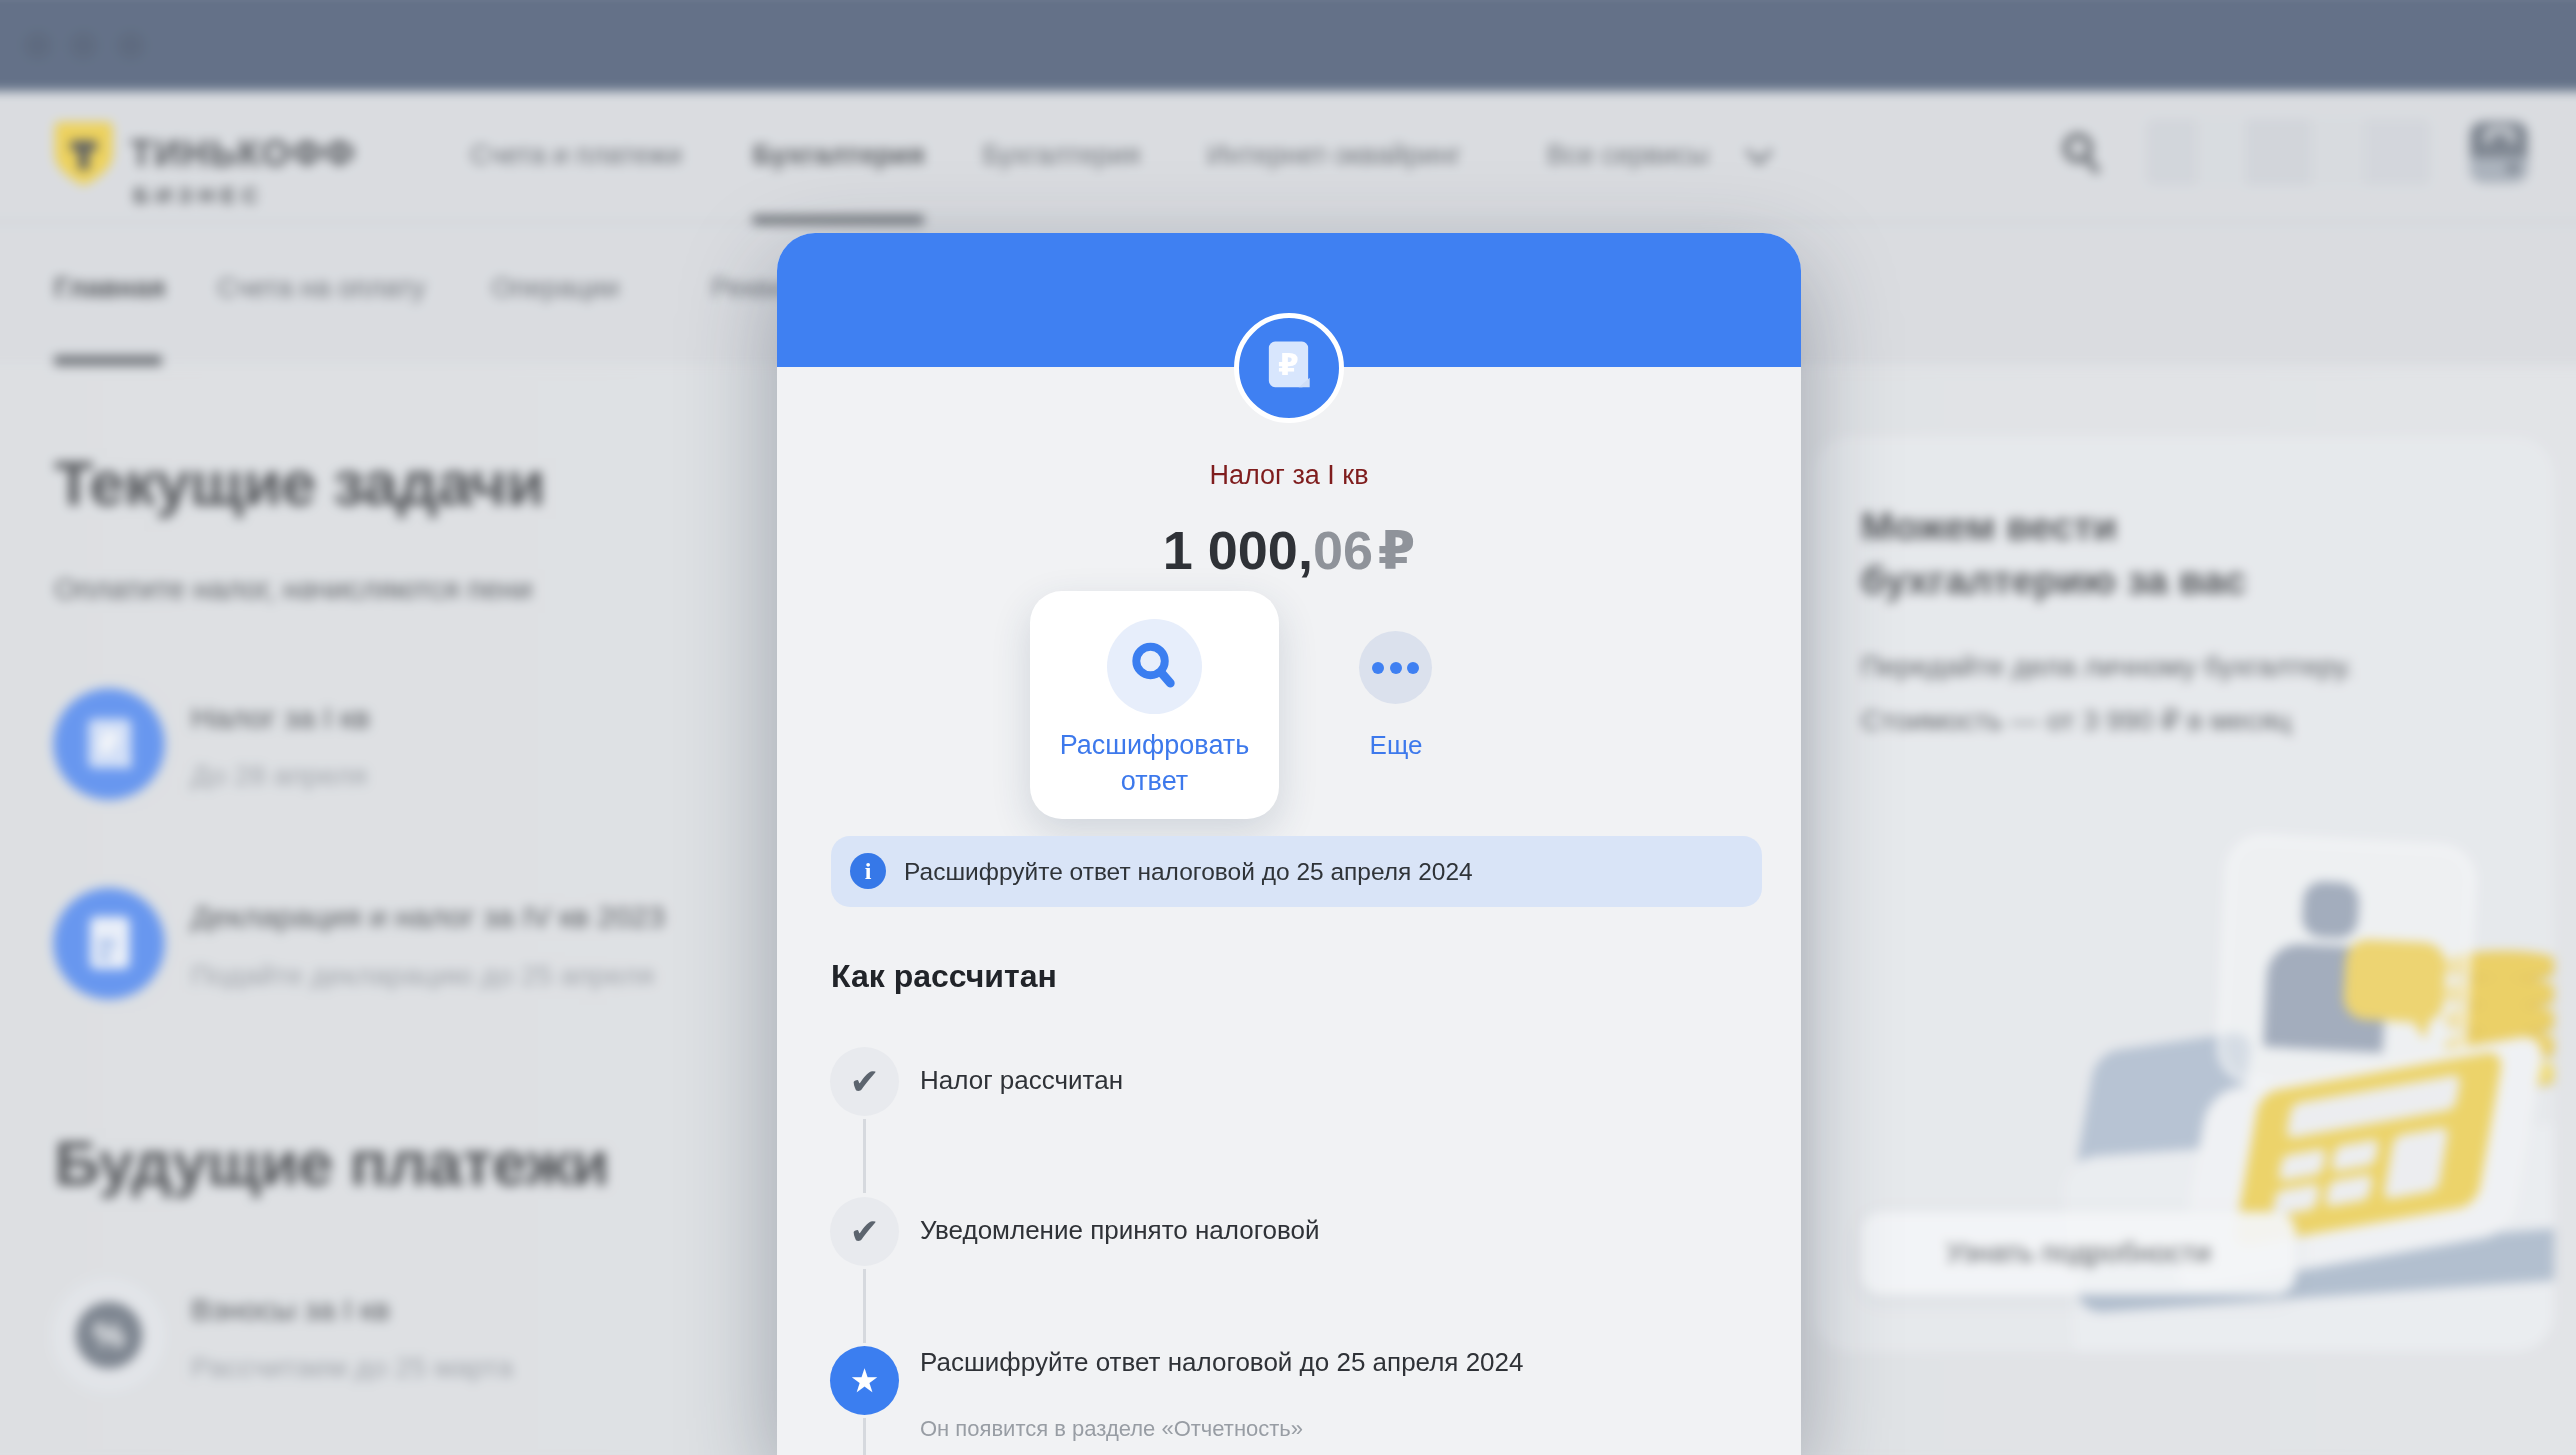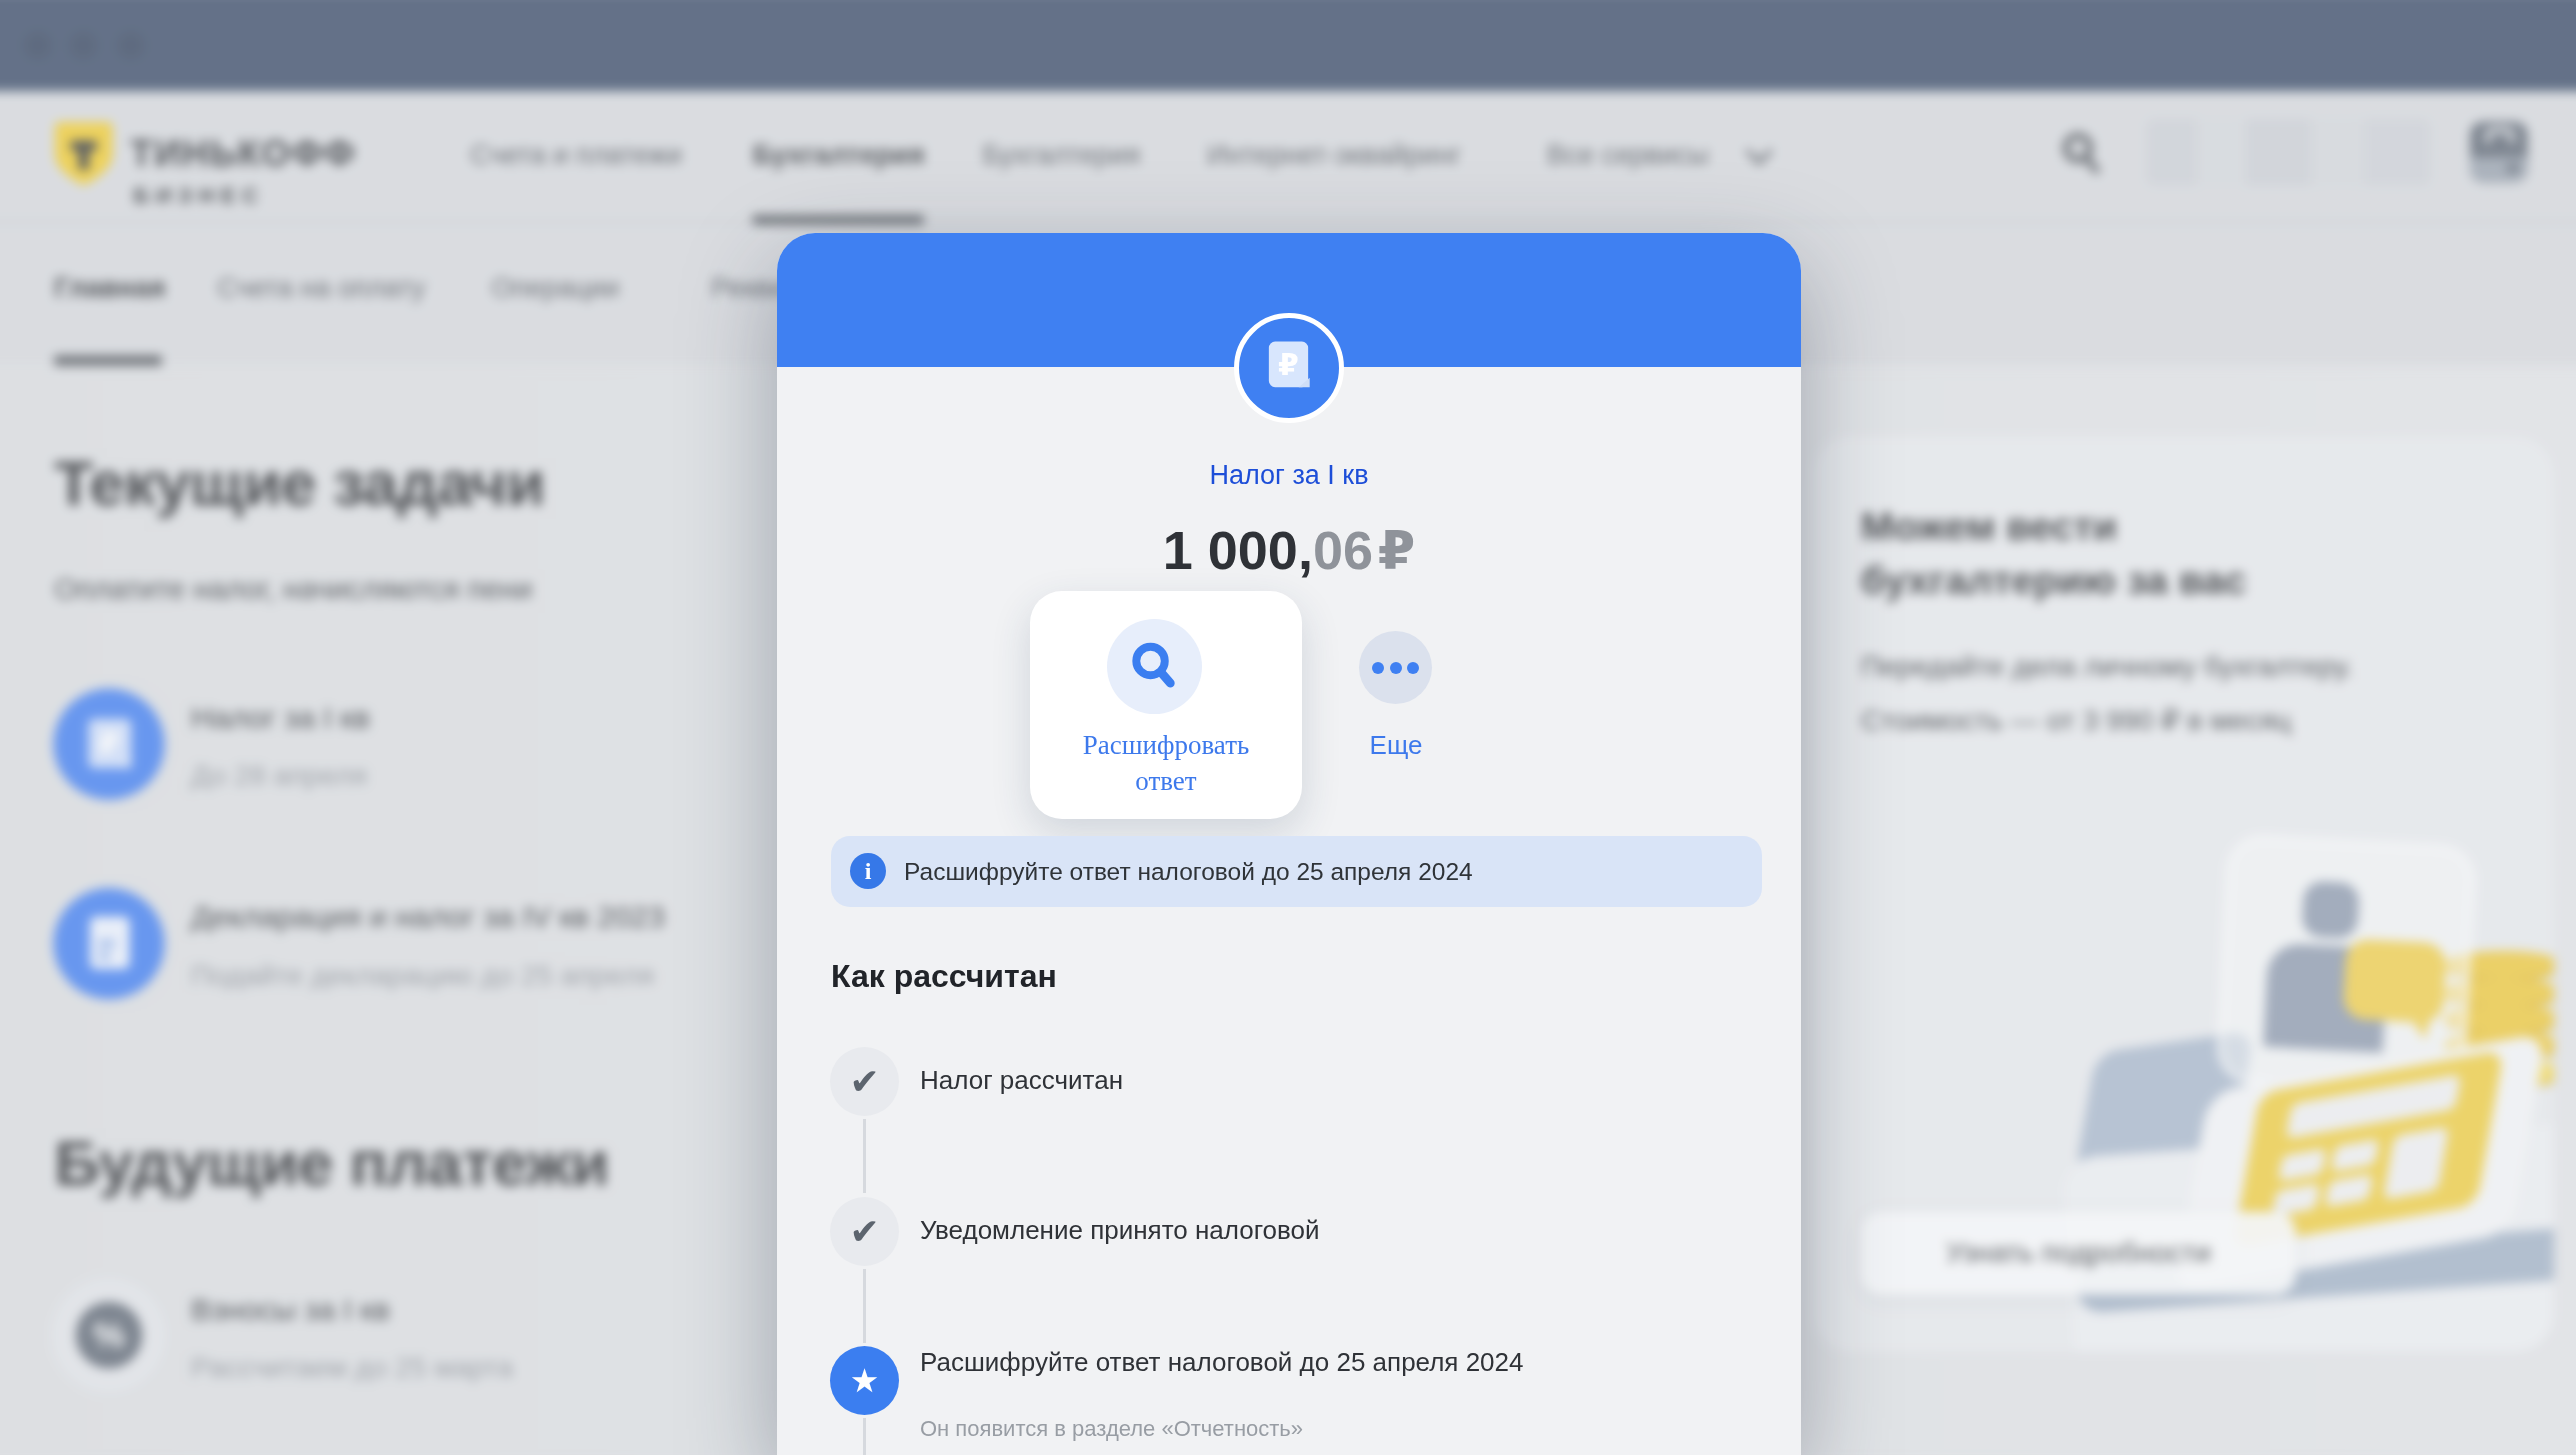--- a/index.html
+++ b/index.html
@@ -81,27 +81,27 @@
   .il-calc .disp{position:absolute;left:35px;top:16px;width:170px;height:33px;border-radius:8px;background:#f0f1f3;}
   .il-calc .k{position:absolute;width:44px;height:24px;border-radius:6.3px;background:#f0f1f3;}
   .il-calc .kw{position:absolute;width:55px;height:60px;border-radius:8px;background:#f0f1f3;}
 
   
   .modal{left:777px;top:233px;width:1024px;height:1222px;border-radius:38px 38px 0 0;background:#f1f2f4;
          box-shadow:0 32px 95px rgba(35,45,65,0.35);}
   .modal-head{position:absolute;left:0;top:0;width:1024px;height:134px;border-radius:38px 38px 0 0;background:#3f80f2;}
   .modal-badge{position:absolute;left:457px;top:80px;width:110px;height:110px;border-radius:50%;background:#3f80f2;
                border:5.5px solid #ffffff;box-sizing:border-box;}
-  .modal-title{position:absolute;left:0;top:227px;width:1024px;text-align:center;font-size:27px;color:#1d4ed8;}
+  .modal-title{position:absolute;left:0;top:227px;width:1024px;text-align:center;font-size:27px;color:#7f1d1d;}
   .amount{position:absolute;left:0;top:286px;width:1024px;text-align:center;font-size:54px;font-weight:bold;color:#2f3237;}
   .amount .gray{color:#8f939a;}
   .amount .cur{color:#8f939a;margin-left:4.7px;}
 
-  .action-card{position:absolute;left:253px;top:358px;width:272px;height:228px;border-radius:32px;background:#ffffff;
-               box-shadow:0 14px 39px rgba(40,60,95,0.16);font-family:Liberation Serif, serif;}
+  .action-card{position:absolute;left:253px;top:358px;width:249px;height:228px;border-radius:32px;background:#ffffff;
+               box-shadow:0 14px 39px rgba(40,60,95,0.16);}
   .action-ic{position:absolute;left:77px;top:28px;width:95px;height:95px;border-radius:50%;background:#e7eefb;}
   .action-lbl{position:absolute;left:0;top:136px;width:100%;text-align:center;
               font-size:27px;line-height:36px;color:#3d79ec;}
   .more-btn{position:absolute;left:582px;top:398px;width:73px;height:73px;border-radius:50%;background:#dbe1ed;
             display:flex;align-items:center;justify-content:center;gap:5.5px;}
   .more-btn i{width:12px;height:12px;border-radius:50%;background:#3f80f2;}
   .more-lbl{position:absolute;left:552px;top:497px;width:134px;text-align:center;font-size:26px;color:#3d79ec;}
 
   .banner{position:absolute;left:54px;top:603px;width:931px;height:71px;border-radius:19px;background:#d9e4f7;}
   .banner-i{position:absolute;left:19px;top:17.4px;width:36px;height:36px;border-radius:50%;background:#3678e8;

